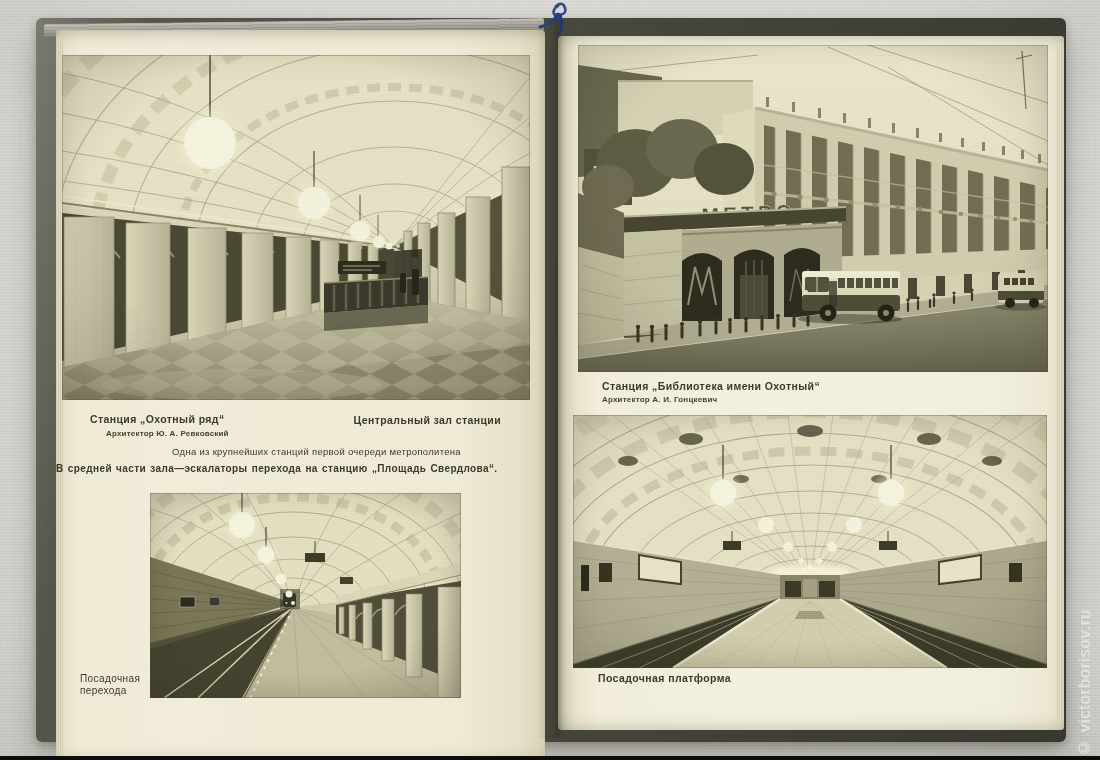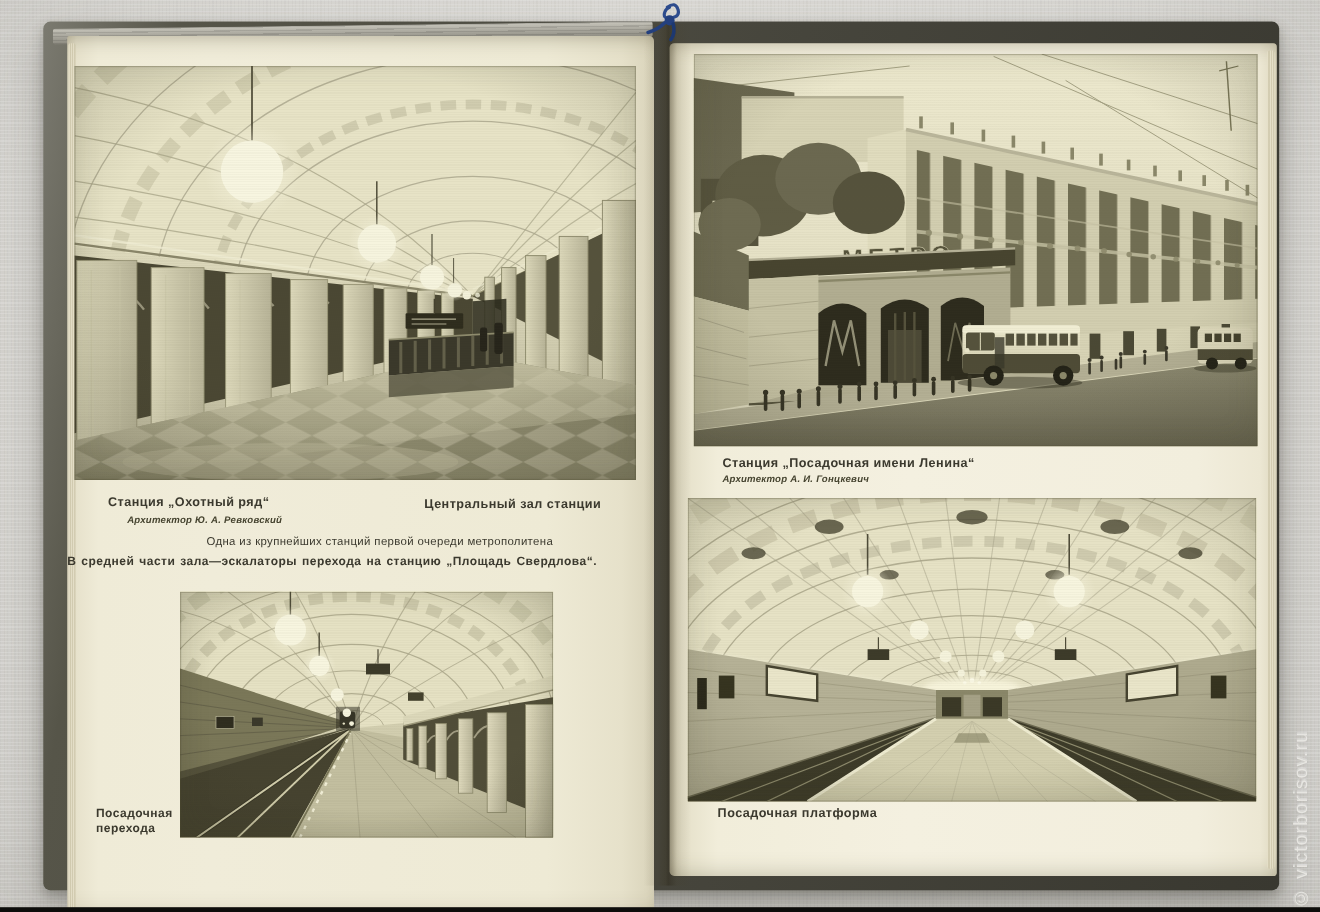--- a/index.html
+++ b/index.html
@@ -59,28 +59,28 @@
     box-shadow:inset 0 0 0 1px rgba(80,75,50,.30), inset 0 0 26px rgba(70,66,44,.16);
     background:repeating-linear-gradient(0deg, rgba(88,84,58,.035) 0 1px, rgba(0,0,0,0) 1px 2px);
   }
   .photo svg{display:block;width:100%;height:100%;}
   .ph1{left:6px;top:25px;width:468px;height:345px;}
   .ph2{left:94px;top:463px;width:311px;height:205px;}
   .ph3{left:20px;top:9px;width:470px;height:327px;}
   .ph4{left:15px;top:379px;width:474px;height:253px;}
   .cap{position:absolute;color:#3b392e;white-space:nowrap;}
   .cap-b{font-weight:bold;font-size:10.5px;letter-spacing:.4px;}
-  .cap-i{font-weight:bold;font-style:italic;font-size:8px;letter-spacing:.2px;color:#45432f;}
+  .cap-i{font-weight:bold;font-size:8px;letter-spacing:.2px;color:#45432f;}
   .cap-r{font-size:9.5px;letter-spacing:.3px;}
   .lp-station{left:34px;top:383px;}
   .lp-view{right:44px;top:384px;text-align:right;}
   .lp-arch{left:34px;top:399px;margin-left:16px;}
   .lp-note1{left:16px;top:416px;width:100%;text-align:center;}
   .lp-note2{left:0;top:433px;width:100%;text-align:left;font-size:10px;word-spacing:1px;}
-  .lp-plat{left:24px;top:643px;line-height:11.5px;font-weight:bold;font-size:10px;letter-spacing:.4px;}
+  .lp-plat{left:24px;top:643px;line-height:11.5px;font-weight:normal;font-size:10px;letter-spacing:.4px;}
   .rp-station{left:44px;top:344px;}
   .rp-arch{left:44px;top:359px;}
   .rp-plat{left:40px;top:636px;}
   .watermark{
     position:absolute;right:6px;bottom:4px;height:334px;z-index:7;
     writing-mode:vertical-rl;transform:rotate(180deg);
     font-size:16px;letter-spacing:1px;
     color:rgba(233,232,228,.95);
     text-shadow:0 0 1px rgba(150,148,140,.55), 1px 0 1px rgba(255,255,255,.5);
   }
@@ -488,21 +488,21 @@
             <rect x="442" y="233" width="6" height="7"></rect>
             <rect x="450" y="233" width="6" height="7"></rect>
           </g>
         <circle cx="432" cy="258" r="5" fill="#232217"></circle>
           <circle cx="456" cy="258" r="5" fill="#232217"></circle>
       </g>
       <rect width="470" height="327" fill="url(#p3vig)"></rect>
     </svg>
   </figure>
 
-  <div class="cap cap-b rp-station">Станция „Посадочная имени Ленина“</div>
+  <div class="cap cap-b rp-station">Станция „Библиотека имени Охотный“</div>
   <div class="cap cap-i rp-arch">Архитектор А. И. Гонцкевич</div>
 
   <figure class="photo ph4" style="margin:0" aria-label="Посадочная платформа станции «Библиотека имени Ленина»: широкий кессонный свод, островная платформа, пути по сторонам">
     <svg viewBox="0 0 474 253" preserveAspectRatio="none">
       <defs>
         <linearGradient id="p4bg" x1="0" y1="0" x2="0" y2="1">
             <stop offset="0" stop-color="#e9e5c8"></stop>
             <stop offset="1" stop-color="#c9c5a7"></stop>
           </linearGradient>
         <radialGradient id="p4glow">

